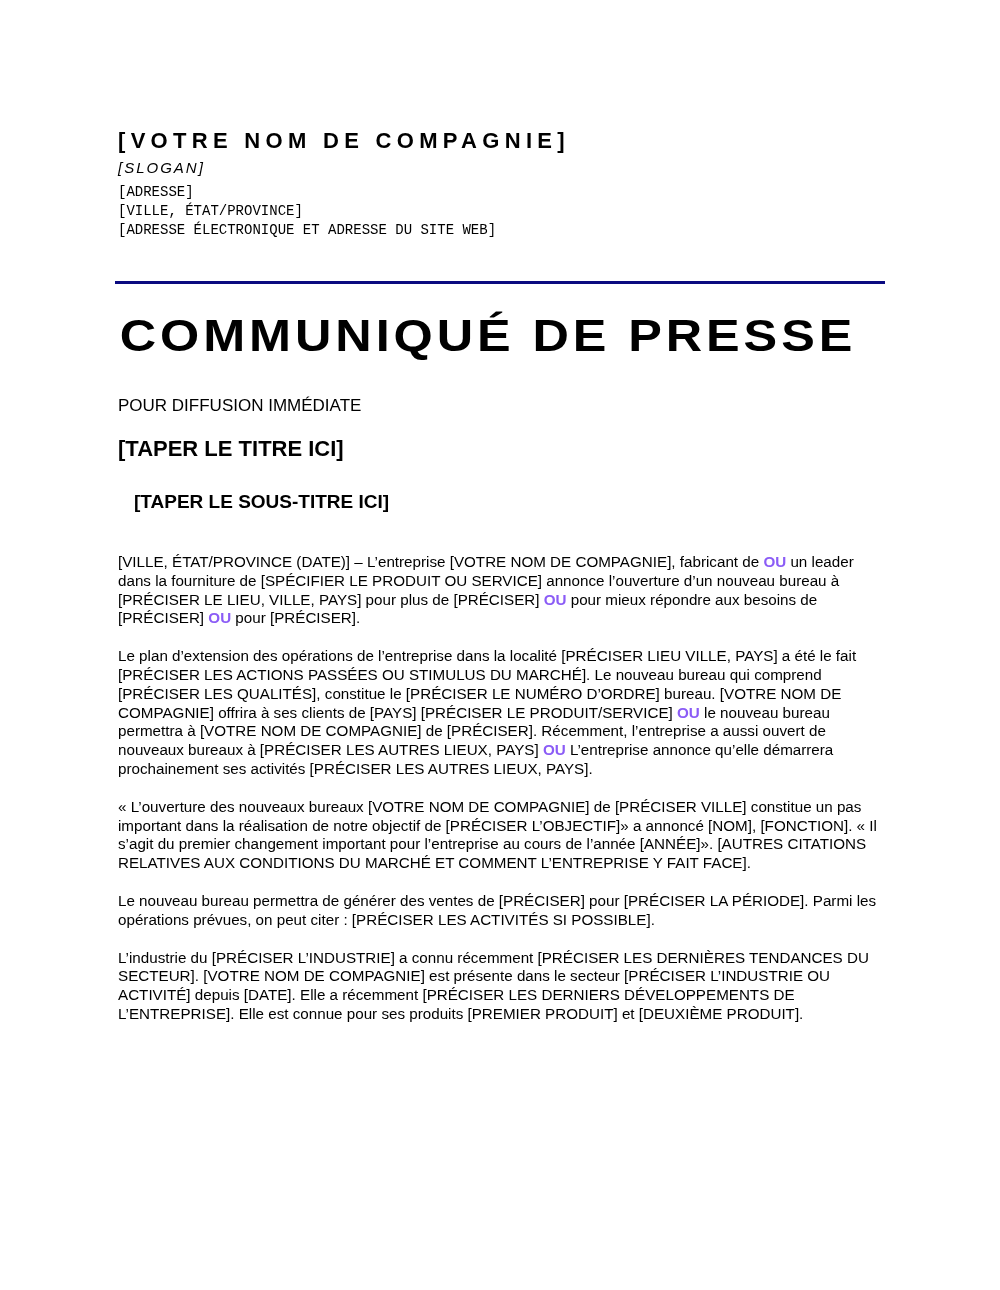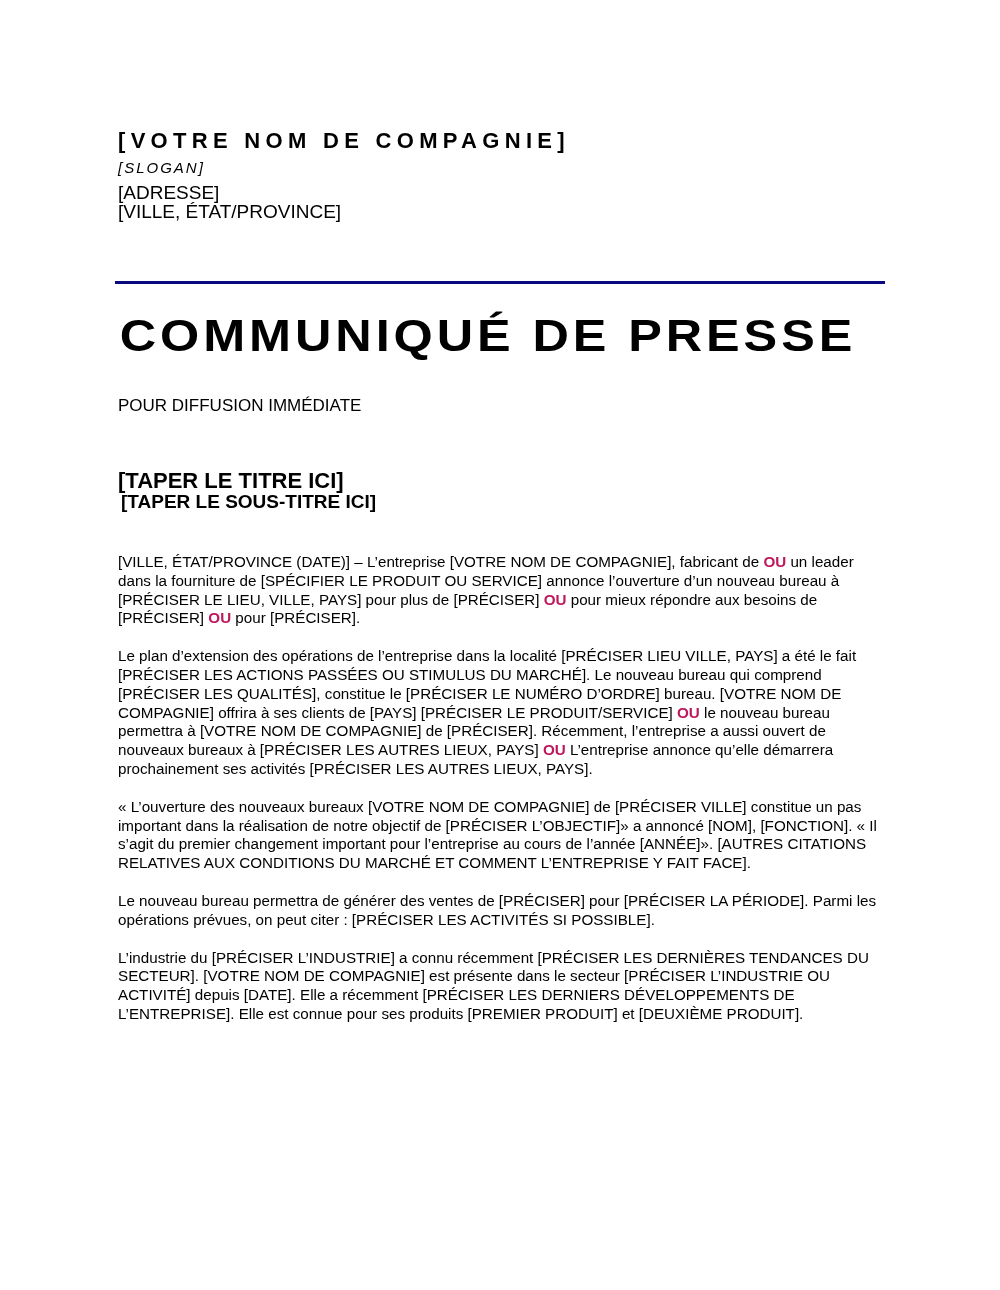--- a/index.html
+++ b/index.html
@@ -3,43 +3,44 @@
 <meta charset="utf-8">
 <style>
   html, body { margin: 0; padding: 0; background: #ffffff; }
   body { width: 1000px; height: 1290px; position: relative; overflow: hidden;
          font-family: "Liberation Sans", sans-serif; color: #000; }
   .page { position: absolute; left: 118px; top: 0; width: 770px; }
   .company { position: absolute; top: 128px; left: 0; font-weight: bold; font-size: 22px;
              letter-spacing: 5.3px; white-space: nowrap; }
   .slogan { position: absolute; top: 159px; left: 0; font-style: italic; font-size: 15px;
             letter-spacing: 2px; text-align: center; }
-  .addr { position: absolute; top: 183px; left: 0; font-size: 19px; line-height: 19px; }
+  .addr { position: absolute; top: 183px; left: 0; font-size: 14px; line-height: 19px; font-family: Liberation Mono, monospace; }
   .addr div { white-space: nowrap; }
   .rule { position: absolute; top: 281px; left: -3px; width: 770px; height: 3px; background: #0a0a80; }
   .title { position: absolute; top: 310px; left: 0; width: 740px; text-align: center;
            font-weight: bold; font-size: 45px; letter-spacing: 3.5px; white-space: nowrap;
            transform: scaleX(1.12); transform-origin: center; }
   .release { position: absolute; top: 396px; left: 0; font-size: 17px; }
-  .h1 { position: absolute; top: 436px; left: 0; font-weight: bold; font-size: 22px; margin-top: 32px; }
-  .h2 { position: absolute; top: 491px; left: 3px; font-weight: bold; font-size: 19px; }
+  .h1 { position: absolute; top: 436px; left: 0; font-weight: bold; font-size: 22px; }
+  .h2 { position: absolute; top: 491px; left: 16px; font-weight: bold; font-size: 19px; }
   .body { position: absolute; top: 553px; left: 0; width: 770px; font-size: 15.2px; line-height: 18.8px; }
   .body p { margin: 0 0 19px 0; }
-  .ou { color: #be185d; font-weight: bold; }
+  .ou { color: #8b5cf6; font-weight: bold; }
   .b { font-weight: normal; }
 </style>
 </head>
 <body>
 
 <div class="page">
   <div class="company">[VOTRE NOM DE COMPAGNIE]</div>
   <div class="slogan">[SLOGAN]</div>
   <div class="addr">
     <div>[ADRESSE]</div>
     <div>[VILLE, ÉTAT/PROVINCE]</div>
+    <div>[ADRESSE ÉLECTRONIQUE ET ADRESSE DU SITE WEB]</div>
   </div>
   <div class="rule"></div>
 
   <div class="title">COMMUNIQUÉ DE PRESSE</div>
   <div class="release">POUR DIFFUSION IMMÉDIATE</div>
   <div class="h1">[TAPER LE TITRE ICI]</div>
   <div class="h2">[TAPER LE SOUS-TITRE ICI]</div>
 
   <div class="body">
     <p><span class="b">[VILLE, ÉTAT/PROVINCE (DATE)] –</span><span> L’entreprise </span><span class="b">[VOTRE NOM DE COMPAGNIE]</span><span>, fabricant de  </span><span class="ou">OU</span><span> un leader dans la fourniture de [SPÉCIFIER LE PRODUIT OU SERVICE] annonce l’ouverture d’un nouveau bureau à [PRÉCISER LE LIEU, VILLE, PAYS] pour plus de [PRÉCISER] </span><span class="ou">OU</span><span> pour mieux répondre aux besoins de [PRÉCISER] </span><span class="ou">OU</span><span> pour [PRÉCISER].</span></p>

